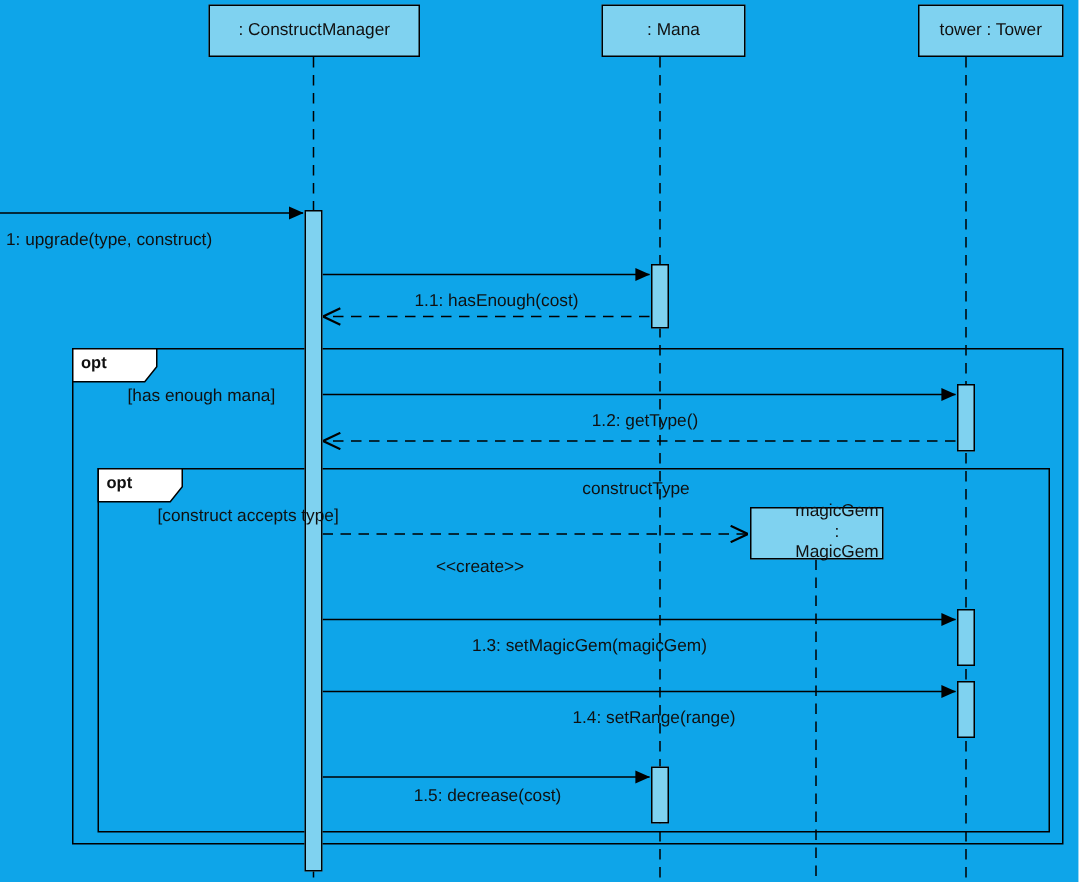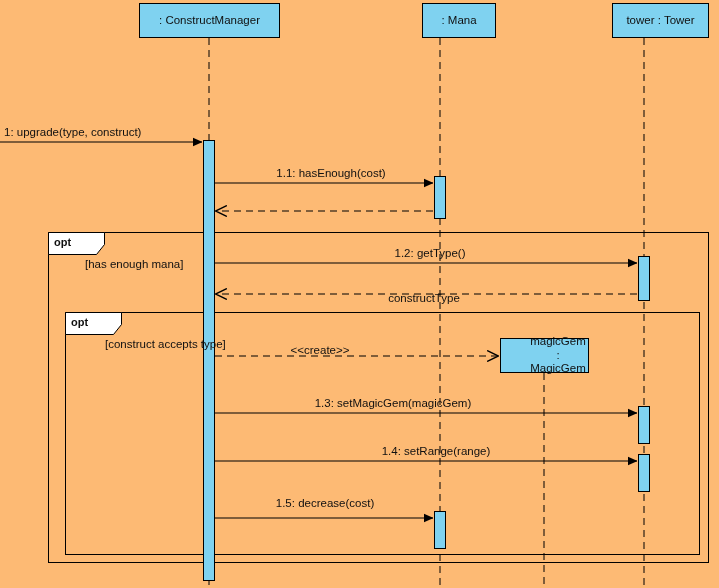--- a/index.html
+++ b/index.html
@@ -8,21 +8,21 @@
     background: #ffffff;
   }
   body {
     font-family: "Liberation Sans", sans-serif;
     -webkit-font-smoothing: antialiased;
   }
   #diagram {
     position: relative;
     width: 719px;
     height: 588px;
-    background: #fdba74;
+    background: #0ea5e9;
     overflow: hidden;
   }
   svg.layer {
     position: absolute;
     left: 0;
     top: 0;
     width: 719px;
     height: 588px;
   }
   .lifeline-box {
@@ -50,20 +50,21 @@
     font-size: 11.5px;
     color: #101010;
     line-height: 1.2;
     padding-left: 27px;
   }
   .msg-label {
     position: absolute;
     font-size: 11.5px;
     color: #101010;
     white-space: nowrap;
+    margin-top: 28px;
   }
   .msg-label.center {
     text-align: center;
     transform: translateX(-50%);
   }
   .guard-label {
     position: absolute;
     font-size: 11.5px;
     color: #101010;
     white-space: nowrap;
@@ -139,21 +140,21 @@
   <div class="activation" style="left:203px; top:140px; width:12px; height:441px;"></div>
   <div class="activation" style="left:434px; top:176px; width:12px; height:43px;"></div>
   <div class="activation" style="left:638px; top:256px; width:12px; height:45px;"></div>
   <div class="activation" style="left:638px; top:406px; width:12px; height:38px;"></div>
   <div class="activation" style="left:638px; top:454px; width:12px; height:38px;"></div>
   <div class="activation" style="left:434px; top:511px; width:12px; height:38px;"></div>
 
   <div class="lifeline-box" style="left:139px; top:3px; width:141px; height:35px;">
     <span>: ConstructManager</span>
   </div>
-  <div class="lifeline-box" style="left:422px; top:3px; width:74px; height:35px;">
+  <div class="lifeline-box" style="left:401px; top:3px; width:96px; height:35px;">
     <span>: Mana</span>
   </div>
   <div class="lifeline-box" style="left:596px; top:3px; width:97px; height:35px;margin-left:16px;">
     <span>tower : Tower</span>
   </div>
 
   <div class="object-box" style="left:500px; top:338px; width:89px; height:35px;">
     <div>
       <div>magicGem :</div>
       <div>MagicGem</div>

